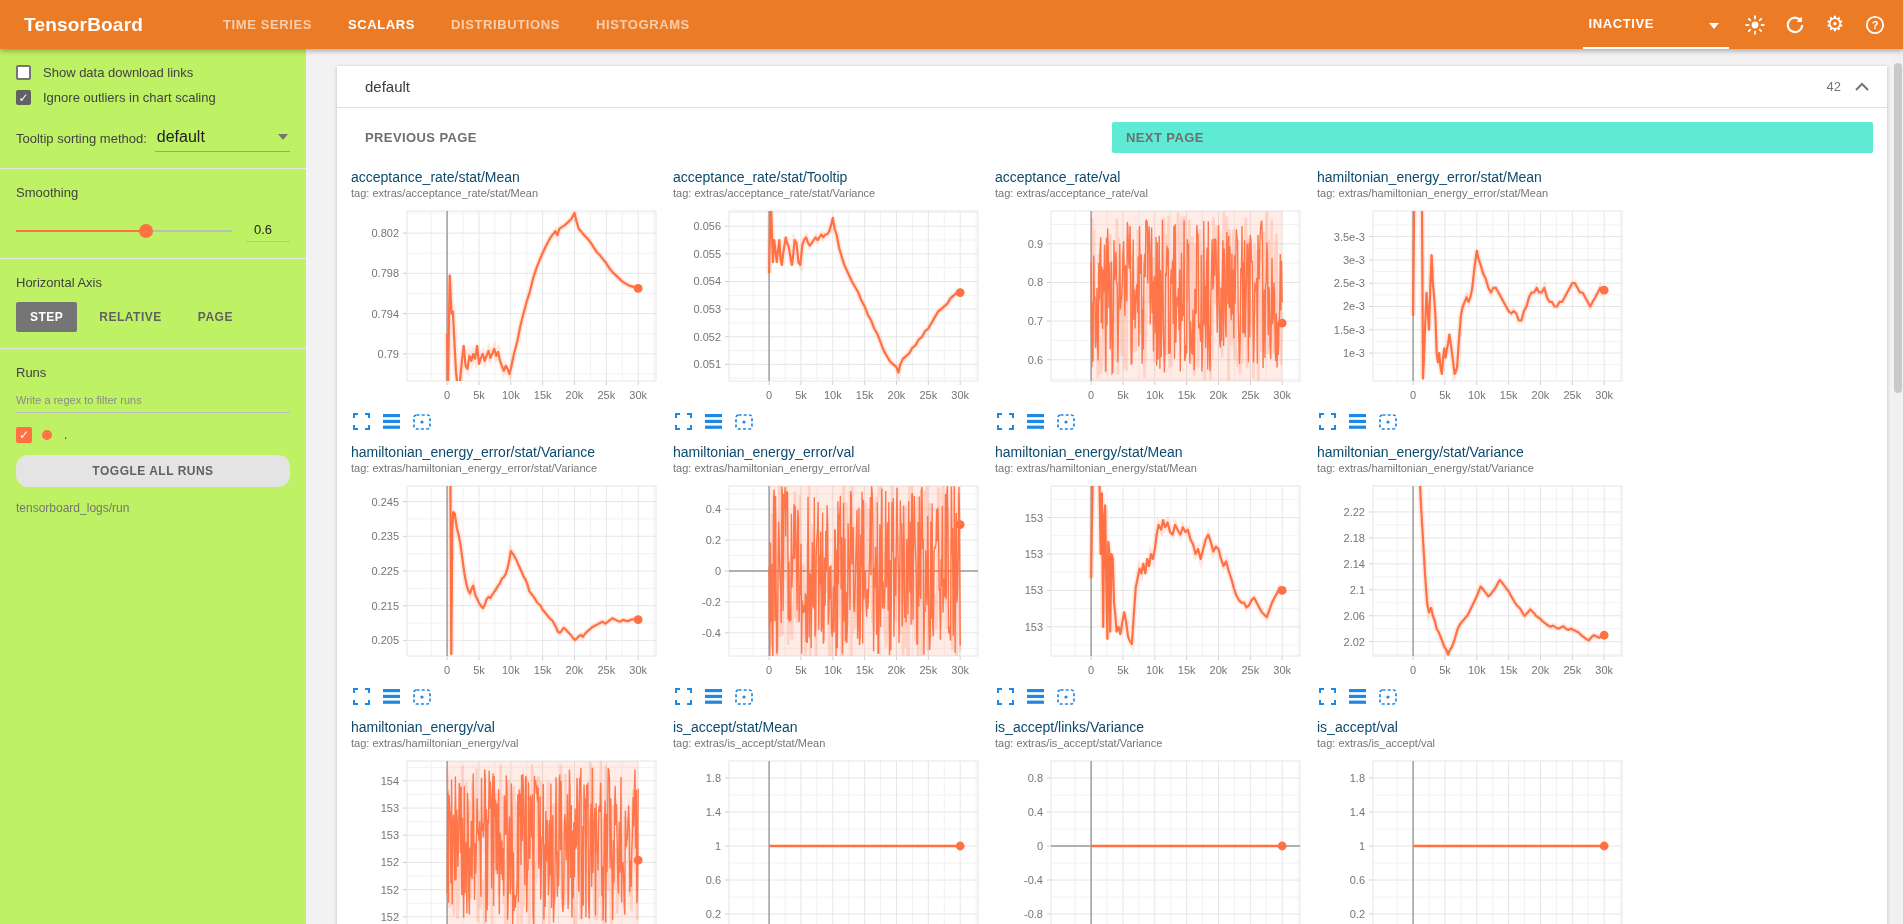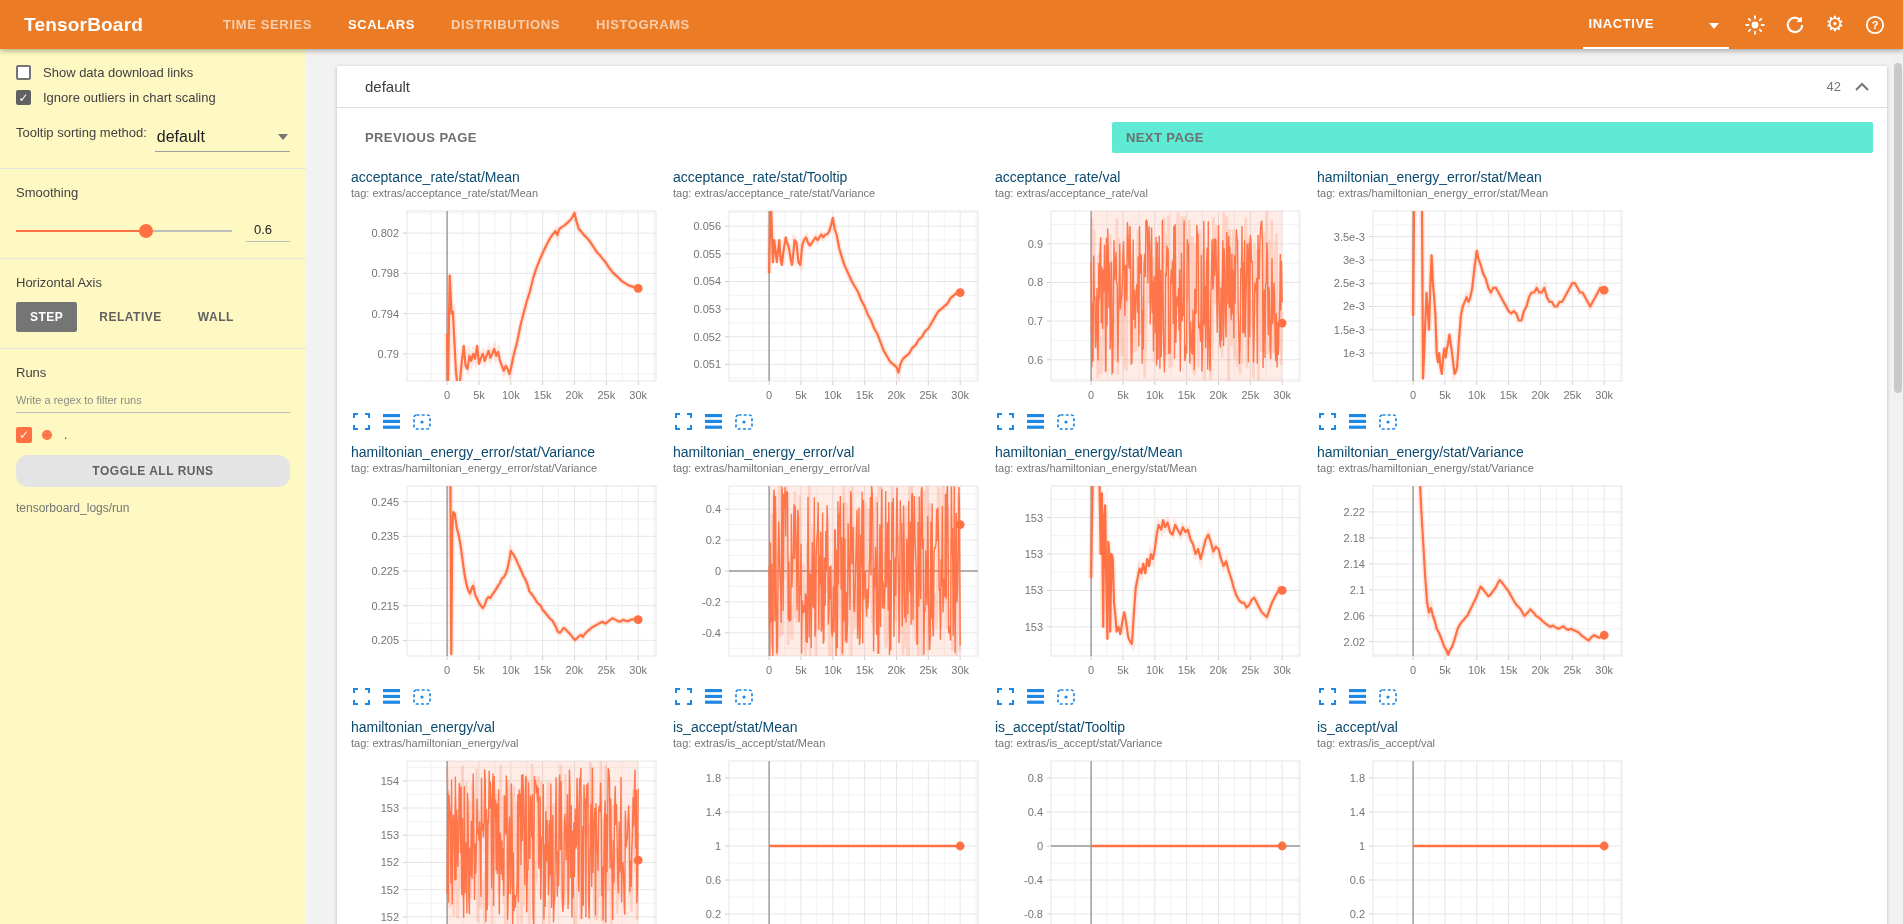--- a/index.html
+++ b/index.html
@@ -21,27 +21,27 @@
     color:rgba(255,255,255,0.62);cursor:pointer;text-transform:uppercase;}
   .tab.active{color:#fff;}
   .bar-spacer{flex:1;}
   .status-wrap{display:flex;align-items:center;border-bottom:2px solid #fff;padding:0 10px 0 6px;margin-right:6px;cursor:pointer;gap:21px;}
   .status-label{font-size:13px;font-weight:bold;letter-spacing:.6px;margin-right:34px;}
   .bar-icon{width:40px;display:flex;align-items:center;justify-content:center;cursor:pointer;background:none;border:none;color:#fff;padding:0;}
   .bar-icon svg{display:block;}
   .gear-glyph{font-size:21px;line-height:1;font-family:"DejaVu Sans",sans-serif;}
   
   .layout{display:flex;height:875px;}
-  .sidebar{width:306px;flex:none;background:#fef9c3;padding:16px 16px 0 16px;font-size:13px;color:#424242;}
+  .sidebar{width:306px;flex:none;background:#bef264;padding:16px 16px 0 16px;font-size:13px;color:#424242;}
   .cb-row{display:flex;align-items:center;margin-bottom:10px;cursor:pointer;}
   .cb{width:15px;height:15px;border:2px solid #757575;border-radius:2px;margin-right:12px;flex:none;
     display:flex;align-items:center;justify-content:center;background:#fff;}
   .cb.checked{background:#616161;border-color:#616161;}
   .cb.checked::after{content:"\2713";color:#fff;font-size:12px;font-weight:bold;line-height:1;}
-  .tooltip-row{display:flex;margin-top:20px;font-size:13px;color:#424242;}
+  .tooltip-row{display:flex;align-items:center;margin-top:20px;font-size:13px;color:#424242;}
   .select{display:flex;align-items:center;justify-content:space-between;margin-left:8px;flex:1;
     border-bottom:1px solid #9e9e9e;padding:3px 2px 5px 2px;font-size:16px;cursor:pointer;color:#212121;}
   .divider{height:1px;background:#e6e6e6;margin:16px -16px;}
   .sec-label{font-size:13px;color:#424242;margin:4px 0 0 0;}
   .slider-row{display:flex;align-items:center;margin-top:20px;}
   .slider{position:relative;flex:1;height:14px;cursor:pointer;}
   .slider-track{position:absolute;left:0;right:0;top:6px;height:2px;background:#bdbdbd;}
   .slider-fill{position:absolute;left:0;top:6px;height:2px;background:var(--accent);}
   .slider-thumb{position:absolute;top:0;width:14px;height:14px;border-radius:50%;background:var(--accent);margin-left:-7px;}
   .slider-value{width:44px;margin-left:14px;font-size:13px;color:#212121;text-align:left;
@@ -166,21 +166,21 @@
         <div class="slider-fill" id="sliderFill" style="width: 60%;"></div>
         <div class="slider-thumb" id="sliderThumb" style="left: 60%;"></div>
       </div>
       <span class="slider-value">0.6</span>
     </div>
     <div class="divider"></div>
     <div class="sec-label">Horizontal Axis</div>
     <div class="axis-btns" id="axisBtns">
         <button class="axis-btn selected">STEP</button>
         <button class="axis-btn">RELATIVE</button>
-        <button class="axis-btn">WALL</button>
+        <button class="axis-btn">PAGE</button>
       </div>
     <div class="divider"></div>
     <div class="sec-label">Runs</div>
     <input class="runs-filter" placeholder="Write a regex to filter runs" style="">
     <div class="run-row">
       <span class="run-cb">✓</span>
       <span class="run-radio">
           <span class="run-radio-dot"></span>
         </span>
       <span class="run-name">.</span>
@@ -1018,21 +1018,21 @@
                 <line x1="56" y1="161" x2="305" y2="161" stroke="#e6e6e6" stroke-width="1"></line>
                 <line x1="52" y1="161" x2="56" y2="161" stroke="#cfcfcf" stroke-width="1"></line>
                 <text class="axis-text" x="48" y="165" text-anchor="end">0.2</text>
                 <rect x="56" y="8" width="249" height="170" fill="none" stroke="#e6e6e6" stroke-width="1"></rect>
                 <line x1="96.12020460358056" y1="8" x2="96.12020460358056" y2="178" stroke="#9a9a9a" stroke-width="1.4"></line>
                 <g clip-path="url(#clip9)">
                   <path d="M96.1 93.0L287.2 93.0" fill="none" stroke="#ff7043" stroke-width="2.6"></path>
                 </g>
                 <circle cx="287.1687979539642" cy="93" r="4.4" fill="#ff7043"></circle>
               </svg></div>
-            <div class="chart-card"><div class="chart-title">is_accept/stat/Tooltip</div><div class="chart-tag">tag: extras/is_accept/stat/Variance</div><svg class="chart-plot" width="315" height="205" viewBox="0 0 315 205">
+            <div class="chart-card"><div class="chart-title">is_accept/links/Variance</div><div class="chart-tag">tag: extras/is_accept/stat/Variance</div><svg class="chart-plot" width="315" height="205" viewBox="0 0 315 205">
                 <defs>
                   <clipPath id="clip10">
                     <rect x="56" y="8" width="249" height="170"></rect>
                   </clipPath>
                 </defs>
                 <line x1="80.19948849104858" y1="8" x2="80.19948849104858" y2="178" stroke="#f2f2f2" stroke-width="1"></line>
                 <line x1="112.04092071611254" y1="8" x2="112.04092071611254" y2="178" stroke="#f2f2f2" stroke-width="1"></line>
                 <line x1="143.88235294117646" y1="8" x2="143.88235294117646" y2="178" stroke="#f2f2f2" stroke-width="1"></line>
                 <line x1="175.72378516624042" y1="8" x2="175.72378516624042" y2="178" stroke="#f2f2f2" stroke-width="1"></line>
                 <line x1="207.56521739130434" y1="8" x2="207.56521739130434" y2="178" stroke="#f2f2f2" stroke-width="1"></line>

